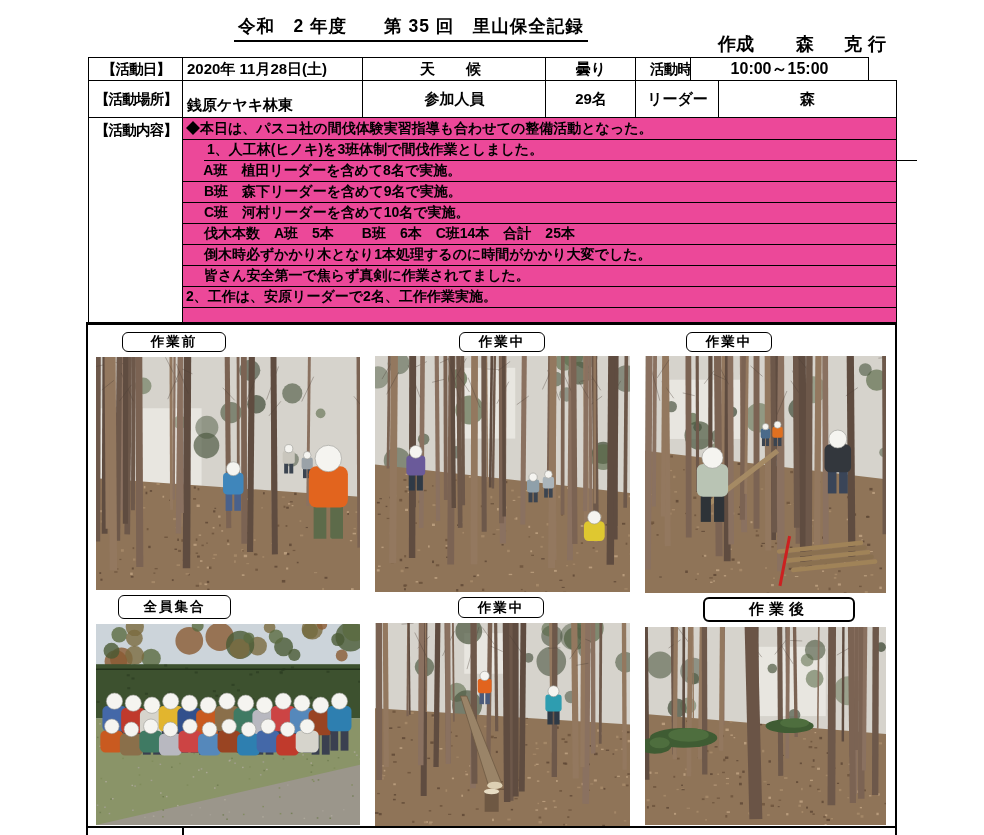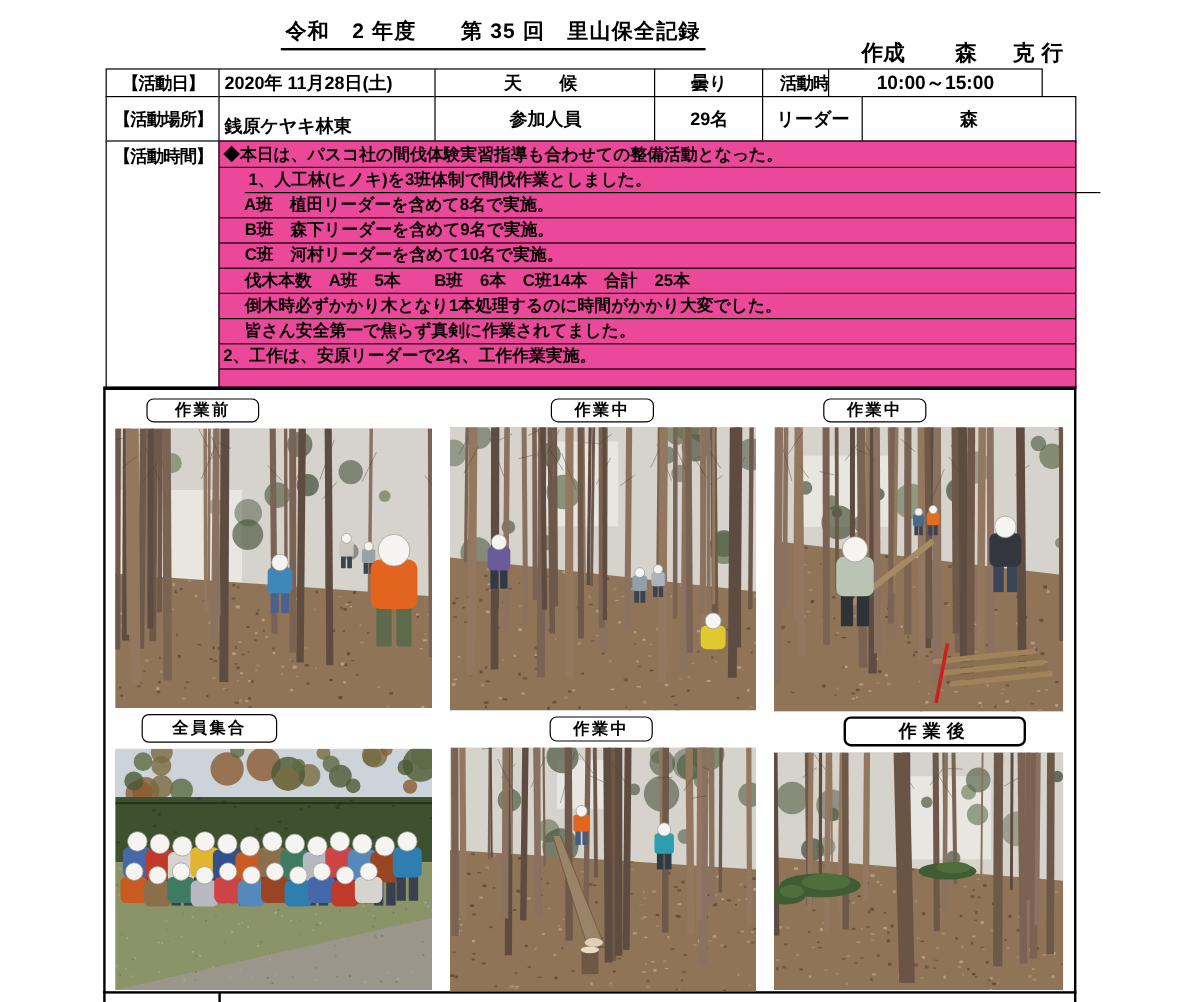--- a/index.html
+++ b/index.html
@@ -67,40 +67,40 @@
 <div class="cell center lblcell" style="left:635px;top:57px;width:85px;height:24px;">活動時間</div>
 <div class="cell center" style="left:690px;top:57px;width:179px;height:24px;font-size:16px;">10:00～15:00</div>
 
 <div class="cell center lblcell" style="left:88px;top:79.5px;width:96px;height:39px;">【活動場所】</div>
 <div class="cell left" style="left:182px;top:79.5px;width:182px;height:51px;">銭原ケヤキ林東</div>
 <div class="cell center" style="left:362px;top:79.5px;width:185px;height:39px;">参加人員</div>
 <div class="cell center" style="left:545px;top:79.5px;width:92px;height:39px;">29名</div>
 <div class="cell center" style="left:635px;top:79.5px;width:85px;height:39px;">リーダー</div>
 <div class="cell center" style="left:718px;top:79.5px;width:179px;height:39px;">森</div>
 
-<div class="cell lblcell" style="left:88px;top:117px;width:96px;height:207px;align-items:flex-start;justify-content:center;padding-top:3px;">【活動時間】</div>
+<div class="cell lblcell" style="left:88px;top:117px;width:96px;height:207px;align-items:flex-start;justify-content:center;padding-top:3px;">【活動内容】</div>
 <div class="abs" id="activity-lines" style="left:182px;top:117px;width:715px;height:207px;border:1.6px solid #000;background:#ec4899;">
     <div class="aline" style="top: 0px; height: 22px;">◆本日は、パスコ社の間伐体験実習指導も合わせての整備活動となった。</div>
     <div class="aline" style="top: 22px; height: 21px; margin-left: 21px;">1、人工林(ヒノキ)を3班体制で間伐作業としました。</div>
     <div class="aline" style="top: 43px; height: 21px;">　 A班　植田リーダーを含めて8名で実施。</div>
     <div class="aline" style="top: 64px; height: 21px;">　 B班　森下リーダーを含めて9名で実施。</div>
     <div class="aline" style="top: 85px; height: 21px;">　 C班　河村リーダーを含めて10名で実施。</div>
     <div class="aline" style="top: 106px; height: 21px;">　 伐木本数　A班　5本　　B班　6本　C班14本　合計　25本</div>
     <div class="aline" style="top: 127px; height: 21px;">　 倒木時必ずかかり木となり1本処理するのに時間がかかり大変でした。</div>
     <div class="aline" style="top: 148px; height: 21px;">　 皆さん安全第一で焦らず真剣に作業されてました。</div>
     <div class="aline" style="top: 169px; height: 21px;">2、工作は、安原リーダーで2名、工作作業実施。</div>
     <div class="aline" style="top: 190px; height: 17px; border-bottom: none;"></div>
   </div>
 
 <div class="abs thick"></div>
 <div class="abs photoframe"></div>
 <div class="abs botline"></div>
 <div class="abs botdiv"></div>
 
-<div class="cap" style="left:122px;top:332px;width:94px;height:20px;">作業前</div>
+<div class="cap" style="left:122px;top:332px;width:104px;height:20px;">作業前</div>
 <div class="cap" style="left:459px;top:332px;width:86px;height:20px;">作業中</div>
 <div class="cap" style="left:686px;top:332px;width:86px;height:20px;">作業中</div>
 <div class="cap" style="left:118px;top:595px;width:113px;height:24px;">全員集合</div>
 <div class="cap" style="left:458px;top:597px;width:86px;height:21px;">作業中</div>
 <div class="cap big" style="left:703px;top:597px;width:152px;height:25px;">作業後</div>
 
 <div class="photo" style="left:96px;top:357px;width:264px;height:233px;">
     <svg width="264" height="233">
       <rect x="0" y="0" width="264" height="233" fill="#d6d3cc"></rect>
       <rect x="0" y="51.26" width="105.60000000000001" height="97.86" fill="#eae8e2" opacity="0.9"></rect>

